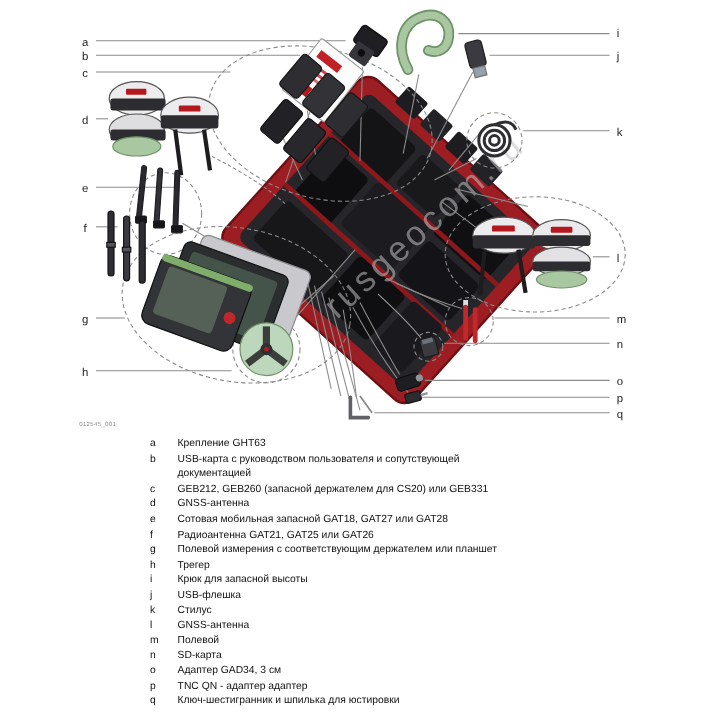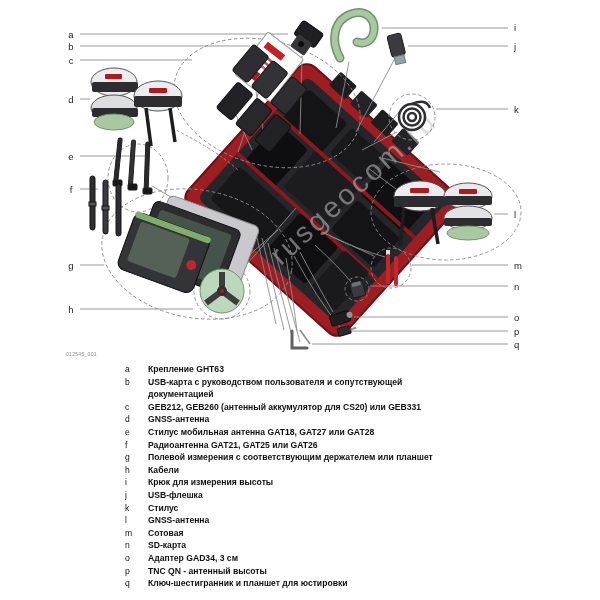--- a/index.html
+++ b/index.html
@@ -2,21 +2,21 @@
 <html><head>
 <meta charset="utf-8">
 <style>
   html,body{margin:0;padding:0;background:#fff;width:600px;height:600px;overflow:hidden;
     font-family:"Liberation Sans",sans-serif;}
   #stage{position:relative;width:600px;height:600px;background:#fff;}
   #diagram{position:absolute;left:0;top:0;}
   .legend{position:absolute;left:125px;top:363px;width:430px;font-size:8.6px;line-height:12.6px;color:#101010;}
   .legend .row{display:flex;align-items:flex-start;}
   .legend .k{width:23px;flex:0 0 23px;}
-  .legend .t{white-space:pre-line;flex:1;font-weight:bold;}
+  .legend .t{white-space:pre-line;flex:1;}
   .figid{position:absolute;left:66px;top:351px;font-size:5px;color:#8a8a8a;letter-spacing:.3px;}
   text.callout{font-size:9.5px;fill:#1c1c1c;font-family:"Liberation Sans",sans-serif;}
   .wm{font-size:29px;letter-spacing:3px;fill:#c2c2c2;opacity:.55;font-family:"Liberation Sans",sans-serif;}
 </style>
 </head>
 <body>
 
 <div id="stage">
 
 <svg id="diagram" width="600" height="360" viewBox="0 0 600 360">
@@ -264,73 +264,73 @@
         <span class="k">a</span>
         <span class="t">Крепление GHT63</span>
       </div>
   <div class="row">
         <span class="k">b</span>
         <span class="t">USB-карта с руководством пользователя и сопутствующей
 документацией</span>
       </div>
   <div class="row">
         <span class="k">c</span>
-        <span class="t">GEB212, GEB260 (антенный аккумулятор для CS20) или GEB331</span>
+        <span class="t">GEB212, GEB260 (запасной держателем для CS20) или GEB331</span>
       </div>
   <div class="row">
         <span class="k">d</span>
         <span class="t">GNSS-антенна</span>
       </div>
   <div class="row">
         <span class="k">e</span>
-        <span class="t">Стилус мобильная антенна GAT18, GAT27 или GAT28</span>
+        <span class="t">Сотовая мобильная запасной GAT18, GAT27 или GAT28</span>
       </div>
   <div class="row">
         <span class="k">f</span>
         <span class="t">Радиоантенна GAT21, GAT25 или GAT26</span>
       </div>
   <div class="row">
         <span class="k">g</span>
         <span class="t">Полевой измерения с соответствующим держателем или планшет</span>
       </div>
   <div class="row">
         <span class="k">h</span>
-        <span class="t">Кабели</span>
+        <span class="t">Трегер</span>
       </div>
   <div class="row">
         <span class="k">i</span>
-        <span class="t">Крюк для измерения высоты</span>
+        <span class="t">Крюк для запасной высоты</span>
       </div>
   <div class="row">
         <span class="k">j</span>
         <span class="t">USB-флешка</span>
       </div>
   <div class="row">
         <span class="k">k</span>
         <span class="t">Стилус</span>
       </div>
   <div class="row">
         <span class="k">l</span>
         <span class="t">GNSS-антенна</span>
       </div>
   <div class="row">
         <span class="k">m</span>
-        <span class="t">Сотовая</span>
+        <span class="t">Полевой</span>
       </div>
   <div class="row">
         <span class="k">n</span>
         <span class="t">SD-карта</span>
       </div>
   <div class="row">
         <span class="k">o</span>
         <span class="t">Адаптер GAD34, 3 см</span>
       </div>
   <div class="row">
         <span class="k">p</span>
-        <span class="t">TNC QN - антенный высоты</span>
+        <span class="t">TNC QN - адаптер адаптер</span>
       </div>
   <div class="row">
         <span class="k">q</span>
-        <span class="t">Ключ-шестигранник и планшет для юстировки</span>
+        <span class="t">Ключ-шестигранник и шпилька для юстировки</span>
       </div>
 </div>
 
 </div>
 
 </body></html>

